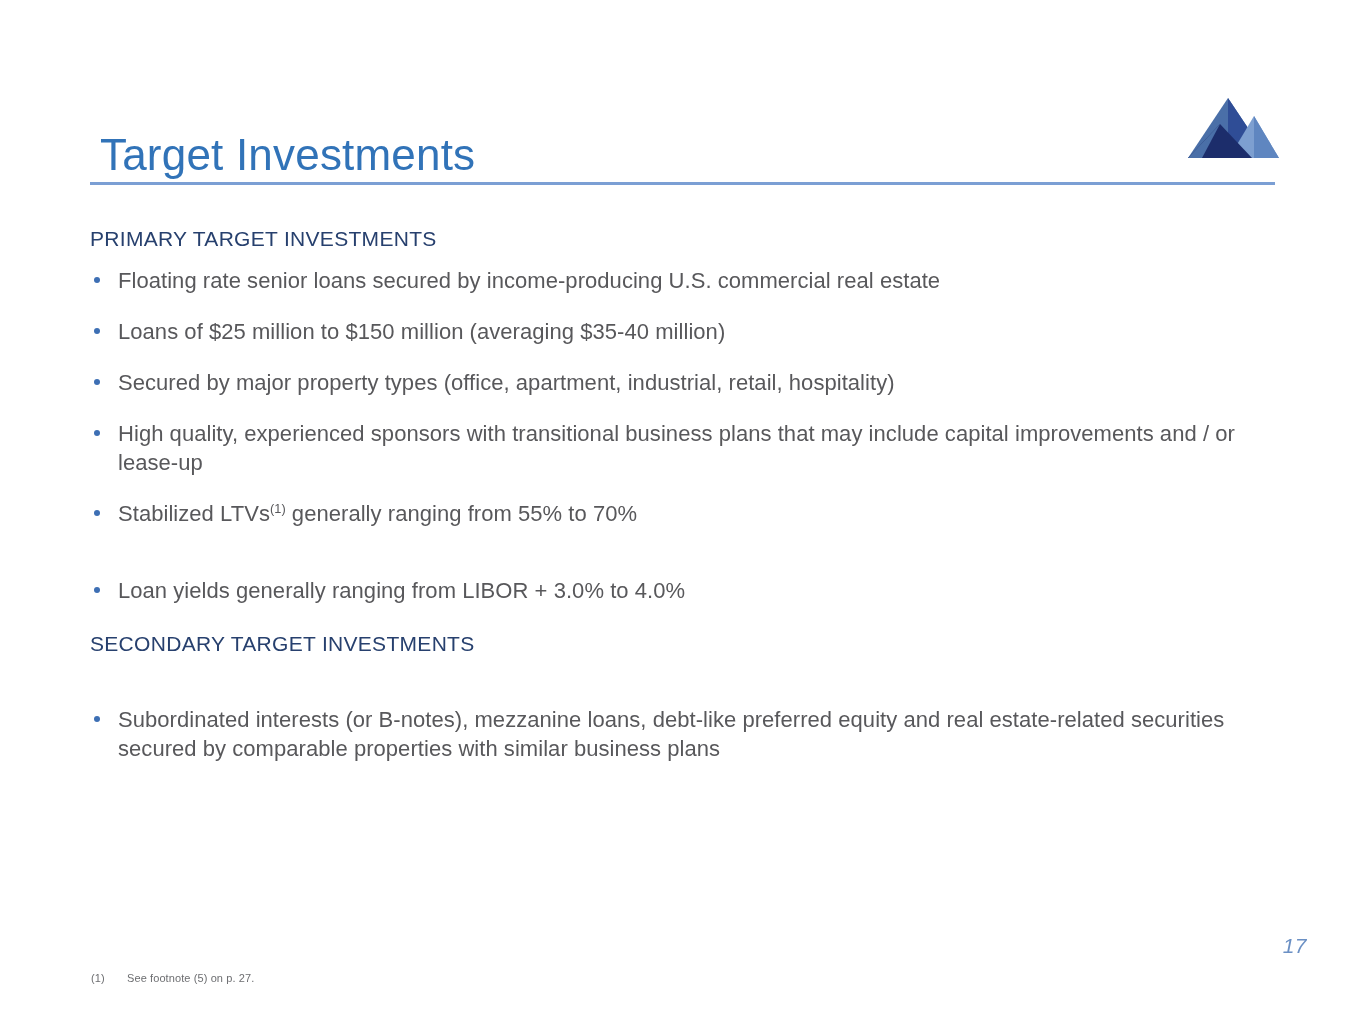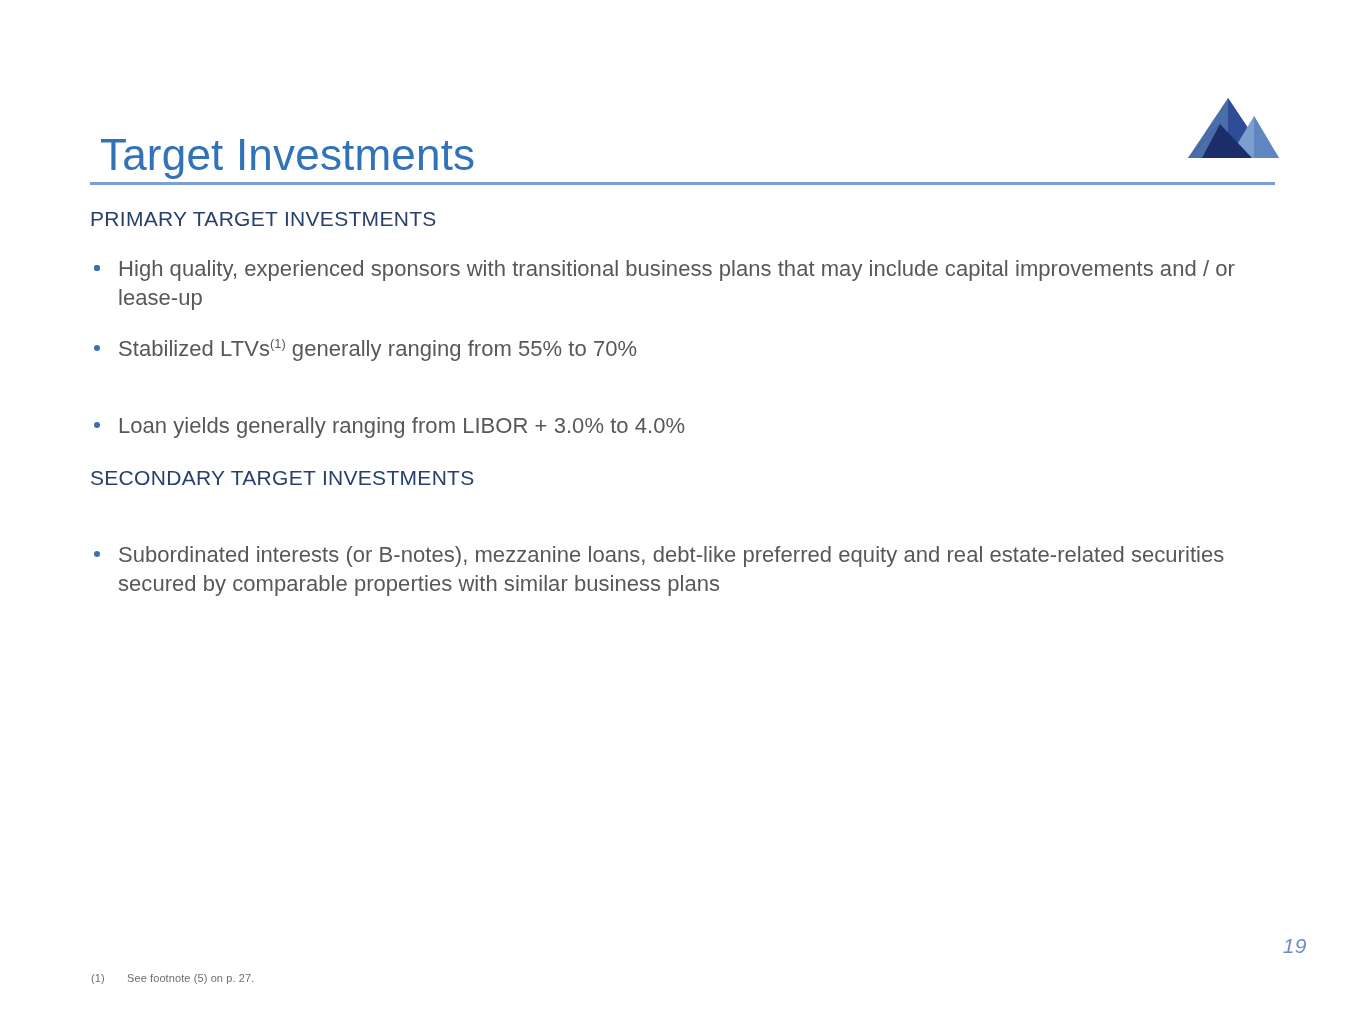--- a/index.html
+++ b/index.html
@@ -51,21 +51,21 @@
     top: 96px;
     width: 100px;
     height: 66px;
   }
   .logo svg { display: block; width: 100%; height: 100%; }
 
   
   .content {
     position: absolute;
     left: 90px;
-    top: 205px;
+    top: 225px;
     width: 1200px;
   }
 
   .section-head {
     font-size: 21px;
     font-weight: 400;
     color: #27406e;
     letter-spacing: 0.3px;
     margin: 0 0 14px 0;
     line-height: 1.3;
@@ -151,20 +151,29 @@
     </svg>
   </div>
 
   <div class="content">
 
     <h2 class="section-head">PRIMARY TARGET INVESTMENTS</h2>
 
     <ul class="bullets">
       <li>
         <span class="dot"></span>
+        <span>Floating rate senior loans secured by income-producing U.S. commercial real estate</span>
+      </li>
+      <li>
+        <span class="dot"></span>
+        <span>Loans of $25 million to $150 million (averaging $35-40 million)</span>
+      </li>
+      <li>
+        <span class="dot"></span>
+        <span>Secured by major property types (office, apartment, industrial, retail, hospitality)</span>
       </li>
       <li>
         <span class="dot"></span>
         <span>High quality, experienced sponsors with transitional business plans that may include capital improvements and / or lease-up</span>
       </li>
       <li>
         <span class="dot"></span>
         <span>Stabilized LTVs</span><sup class="fnref">(1)</sup><span> generally ranging from 55% to 70%</span>
       </li>
       <li>
@@ -181,15 +190,15 @@
         <span>Subordinated interests (or B-notes), mezzanine loans, debt-like preferred equity and real estate-related securities secured by comparable properties with similar business plans</span>
       </li>
     </ul>
 
   </div>
 
   <div class="footnote">
     <span class="marker">(1)</span><span>See footnote (5) on p. 27.</span>
   </div>
 
-  <div class="page-number">19</div>
+  <div class="page-number">17</div>
 
 </div>
 
 </body></html>

